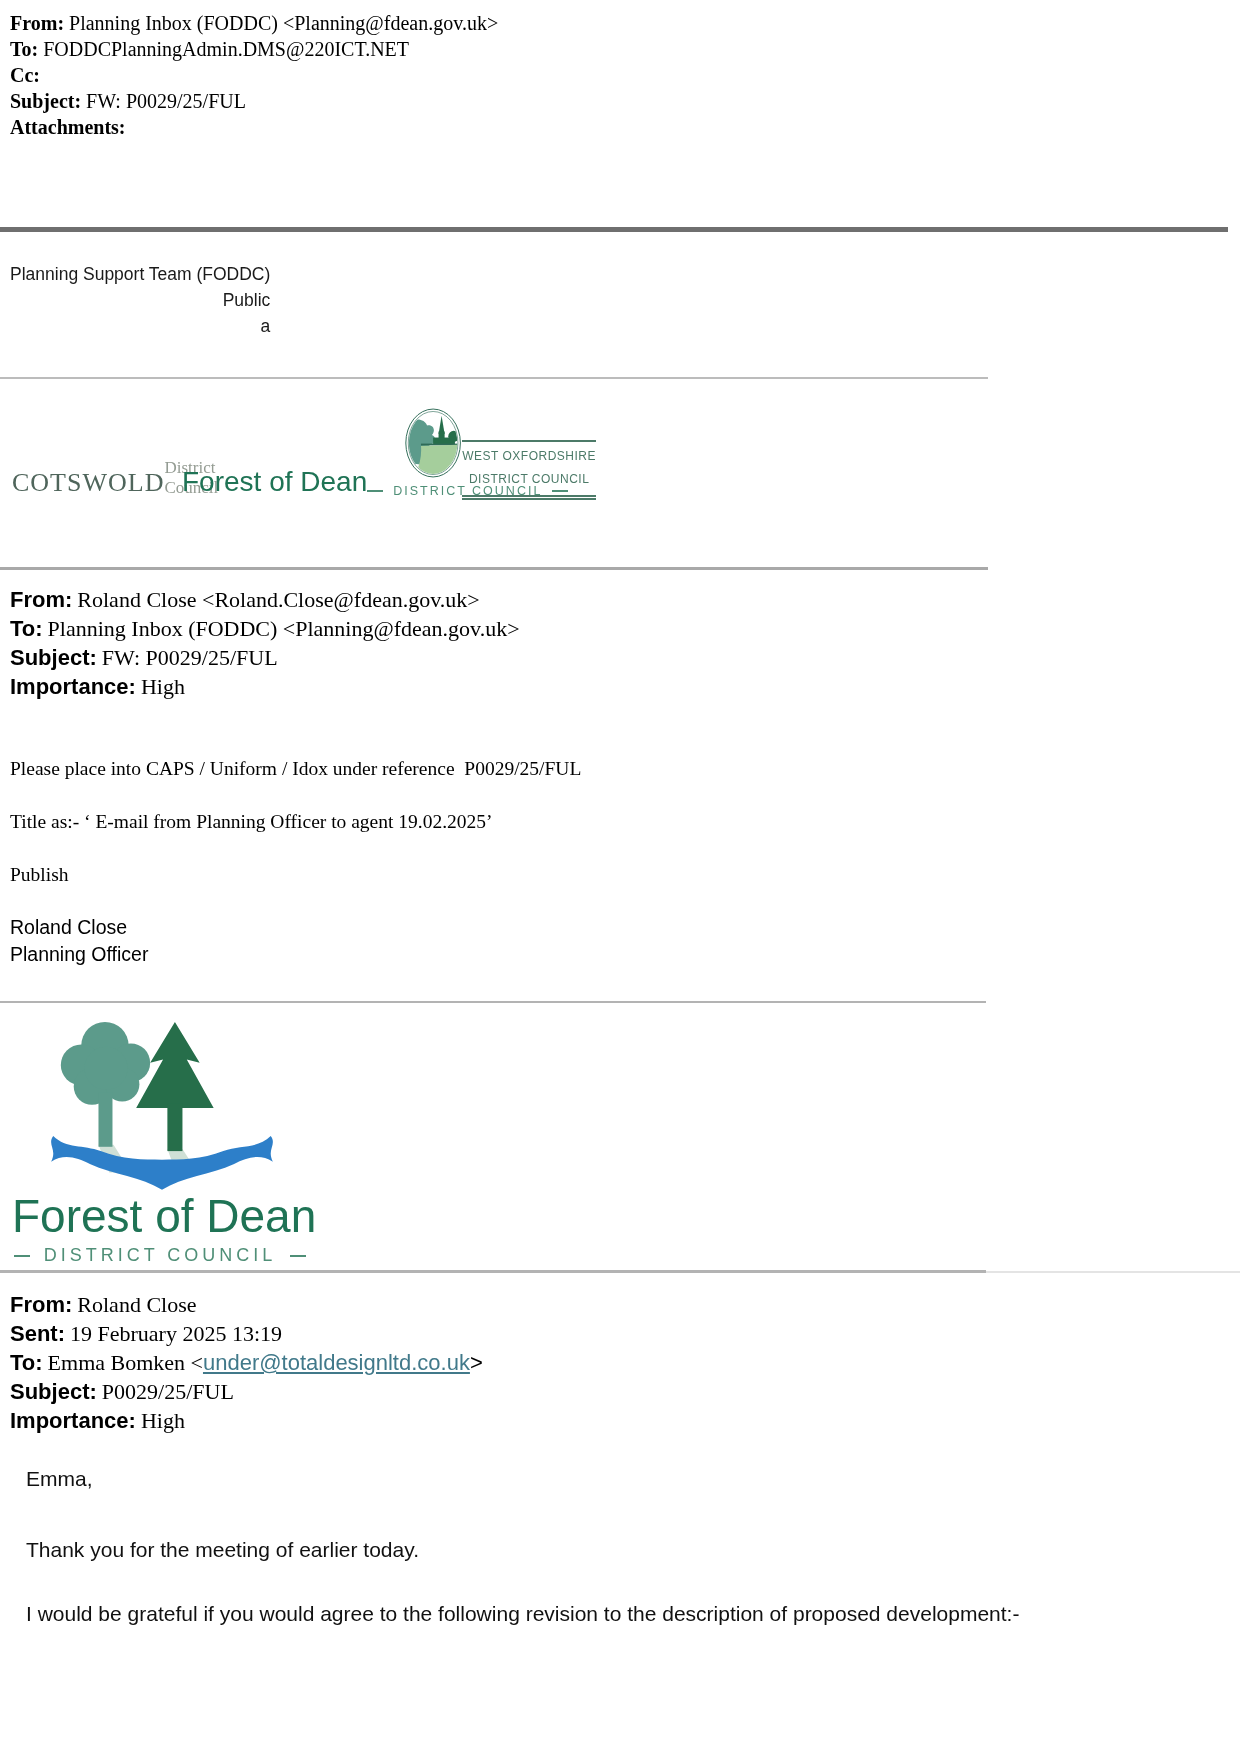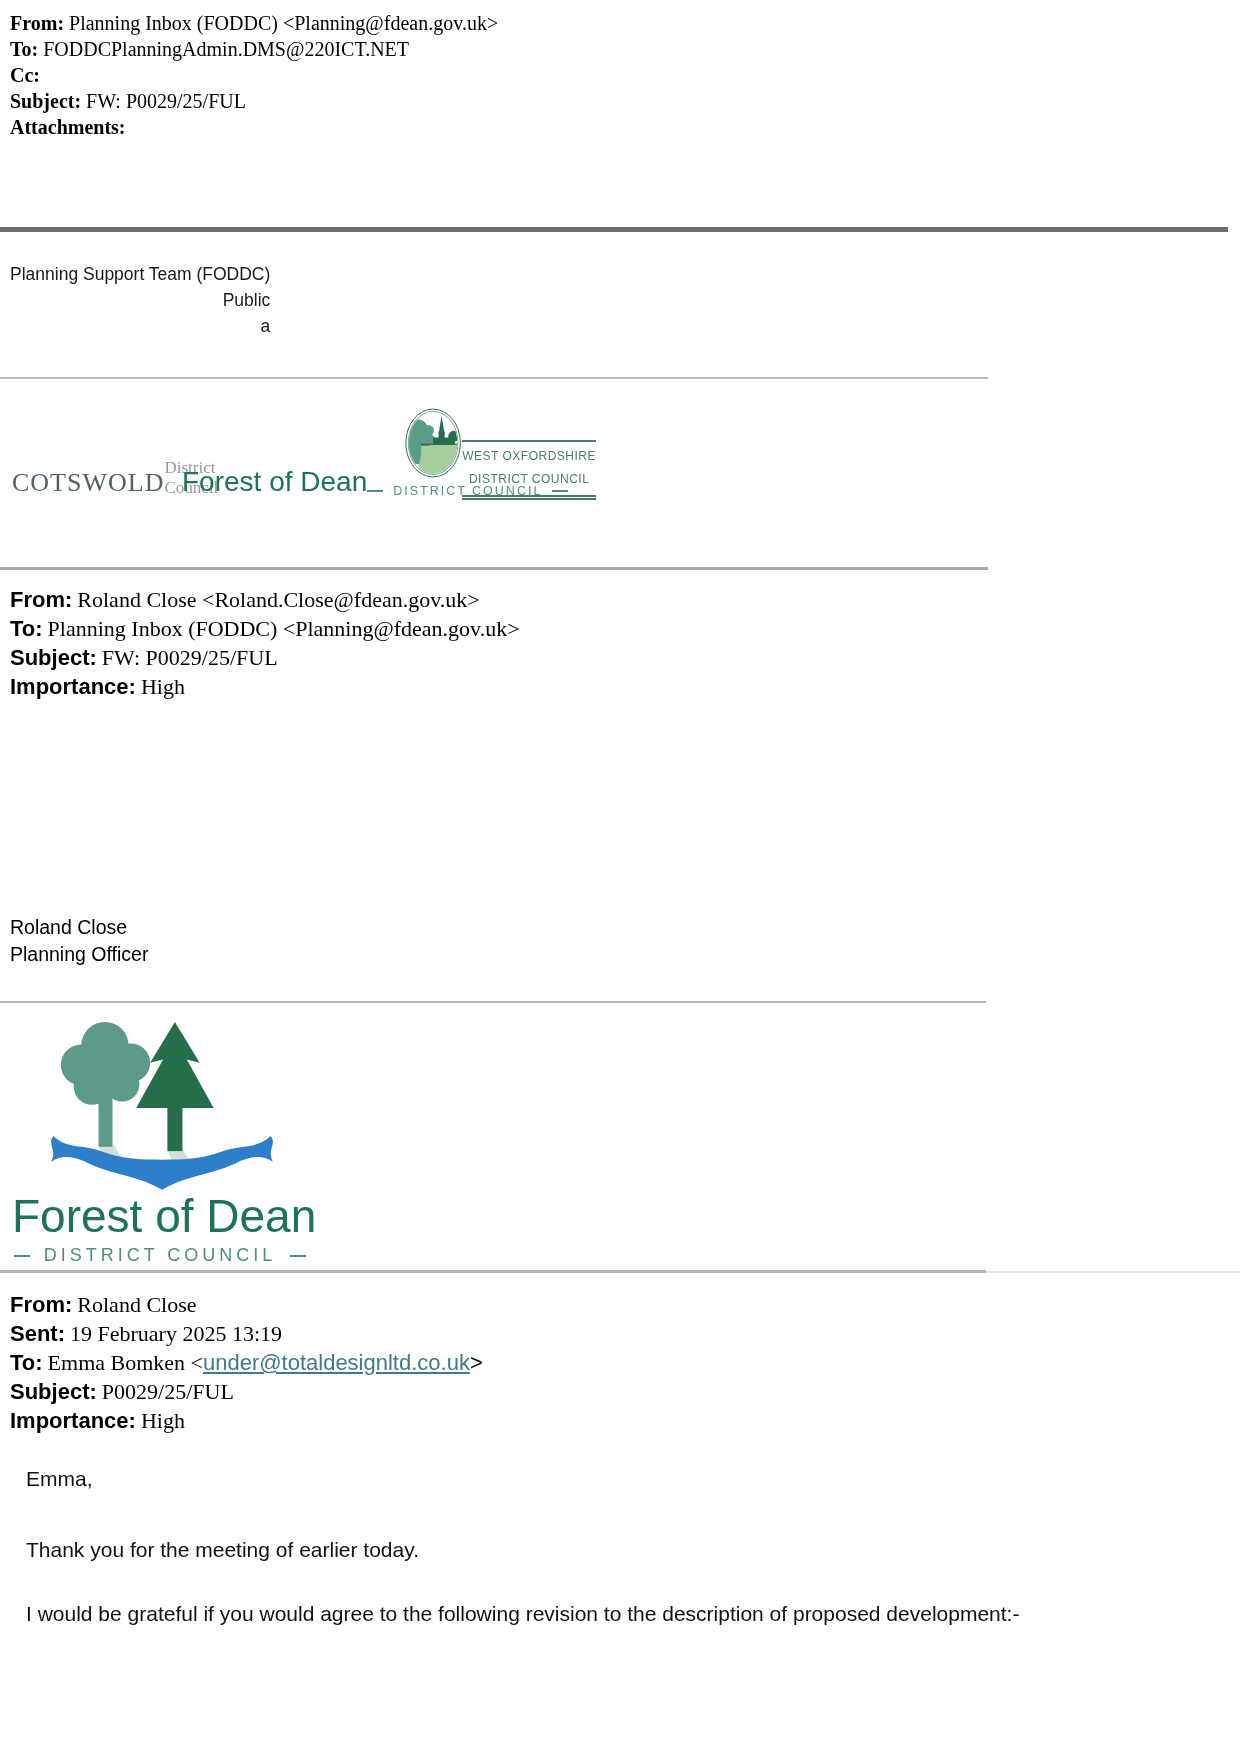--- a/index.html
+++ b/index.html
@@ -175,20 +175,25 @@
 
   </div>
 
   <div class="hdr hdr-sans" style="top:585px;">
     <div class="row"><span class="lbl">From:</span><span class="val">Roland Close &lt;Roland.Close@fdean.gov.uk&gt;</span></div>
     <div class="row"><span class="lbl">To:</span><span class="val">Planning Inbox (FODDC) &lt;Planning@fdean.gov.uk&gt;</span></div>
     <div class="row"><span class="lbl">Subject:</span><span class="val">FW: P0029/25/FUL</span></div>
     <div class="row"><span class="lbl">Importance:</span><span class="val">High</span></div>
   </div>
 
+  <div class="email2-body">
+    <p>Please place into CAPS / Uniform / Idox under reference  P0029/25/FUL</p>
+    <p>Title as:- ‘ E-mail from Planning Officer to agent 19.02.2025’</p>
+    <p>Publish</p>
+  </div>
 
   <div class="sig-text">
     <div>Roland Close</div>
     <div>Planning Officer</div>
   </div>
 
   <div class="sig-block">
     <svg class="sig-logo-svg" width="248" height="183" viewBox="0 0 230 170">
       <use href="#fod-logo"></use>
     </svg>

